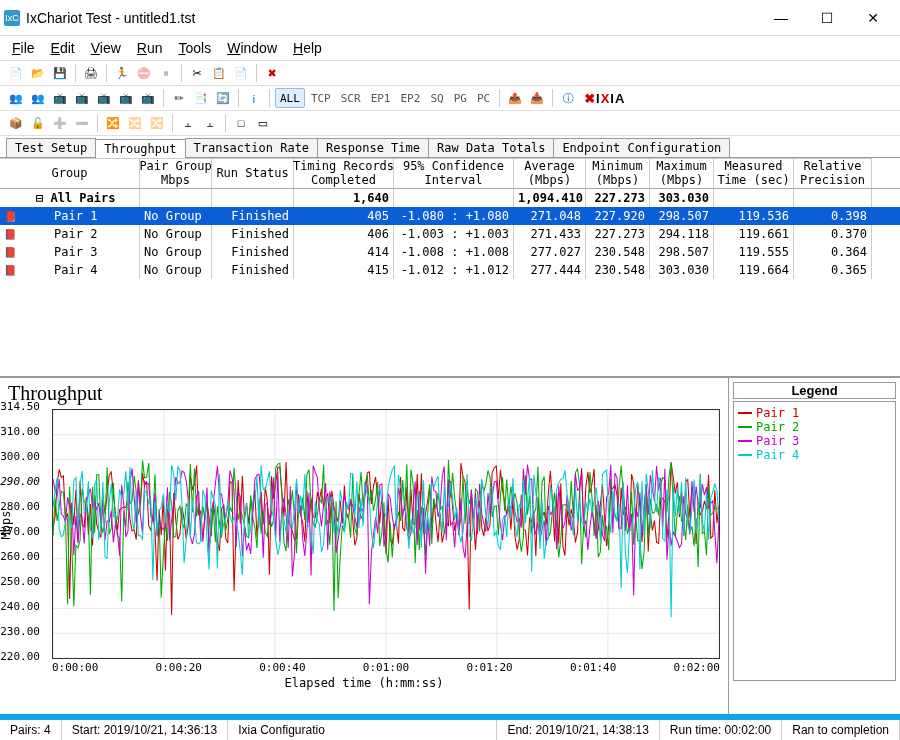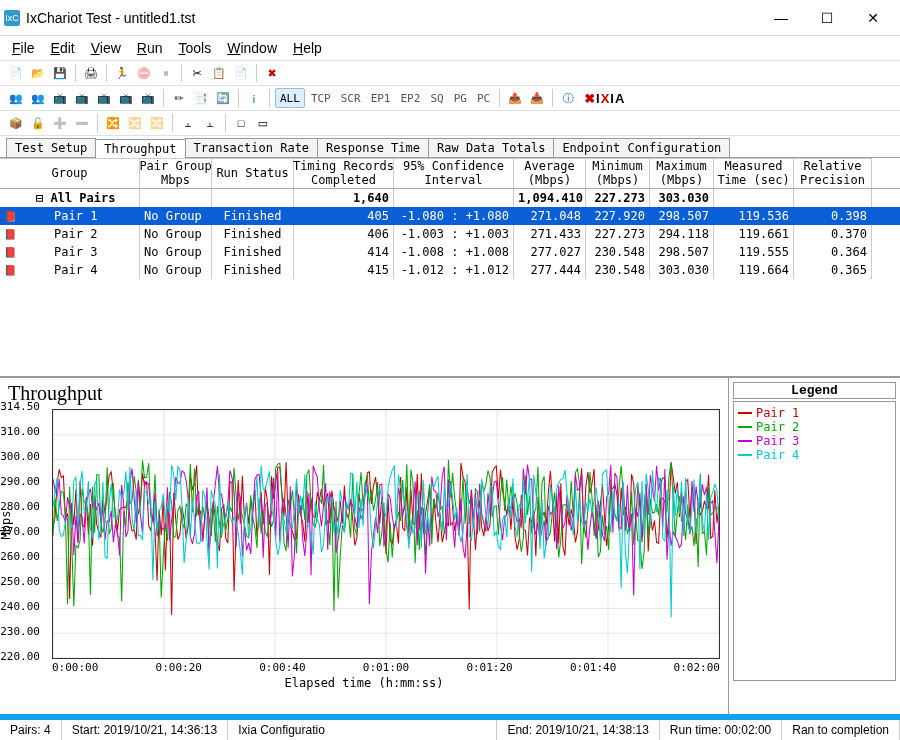--- a/index.html
+++ b/index.html
@@ -20,21 +20,21 @@
 .ixia { font-weight: bold; font-size: 13px; letter-spacing: 1px; margin-left: 4px; }
 .ixia .x { color: #c00; }
 .tabs { display: flex; padding: 2px 12px 0 6px; border-bottom: 1px solid #999; }
 .tab { padding: 2px 8px; border: 1px solid #999; border-bottom: none; margin-right: -1px; background: #f4f4f4; font-family: monospace; font-size: 12px; position: relative; }
 .tab.active { background: #fff; top: 1px; }
 .grid-hdr { display: flex; border-bottom: 1px solid #aaa; background: #fff; }
 .grid-hdr .col, .row .col { padding: 2px 4px; font-family: monospace; font-size: 12px; border-right: 1px solid #ccc; text-align: right; white-space: pre; }
 .grid-hdr .col { text-align: center; border-top: 1px solid #ccc; }
 .col.c0 { width: 140px; text-align: left; }
 .col.c1 { width: 72px; text-align: left; }
-.col.c2 { width: 82px; text-align: center; }
+.col.c2 { width: 82px; text-align: right; }
 .col.c3 { width: 100px; }
 .col.c4 { width: 120px; }
 .col.c5 { width: 72px; }
 .col.c6 { width: 64px; }
 .col.c7 { width: 64px; }
 .col.c8 { width: 80px; }
 .col.c9 { width: 78px; }
 .row { display: flex; }
 .row.summary { font-weight: bold; font-family: monospace; }
 .row.sel { background: #0a5fd6; color: #fff; }
@@ -45,21 +45,21 @@
 .chart-area { display: flex; flex: 1; border-top: 1px solid #999; }
 .chart-main { flex: 1; padding: 4px 8px; position: relative; }
 .chart-title { font-family: "Times New Roman", serif; font-size: 20px; }
 .chart-plot { position: relative; height: 250px; border: 1px solid #333; margin-left: 44px; margin-top: 4px; }
 .ylabels { position: absolute; left: 0; top: 28px; width: 42px; height: 250px; font-family: monospace; font-size: 11px; }
 .ylabel { position: absolute; right: 2px; transform: translateY(-50%); }
 .yaxislbl { position: absolute; left: -8px; top: 140px; transform: rotate(-90deg); font-family: monospace; font-size: 12px; }
 .xlabels { display: flex; justify-content: space-between; font-family: monospace; font-size: 11px; margin-left: 44px; margin-top: 2px; }
 .xaxislbl { text-align: center; font-family: monospace; font-size: 12px; margin-top: 2px; }
 .legend-panel { width: 172px; border-left: 1px solid #999; padding: 4px; }
-.legend-title { text-align: center; font-family: Liberation Mono, monospace; font-weight: bold; font-size: 13px; border: 1px solid #999; margin-bottom: 2px; }
+.legend-title { text-align: center; font-family: Liberation Sans, sans-serif; font-weight: bold; font-size: 13px; border: 1px solid #999; margin-bottom: 2px; }
 .legend-body { border: 1px solid #999; padding: 4px; font-family: monospace; font-size: 12px; height: 280px; }
 .legend-row { display: flex; align-items: center; gap: 4px; }
 .swatch { width: 14px; height: 2px; }
 .statusbar { display: flex; border-top: 6px solid #0ea5e9; font-size: 12px; }
 .statusbar .seg { padding: 3px 10px; border-right: 1px solid #ccc; white-space: nowrap; }
 svg.noise { width: 100%; height: 100%; }
 .grid-hdr .col { display: flex; flex-direction: column; justify-content: center; align-items: center; height: 30px; line-height: 1.1; }
 </style>
 </head>
 <body>
@@ -238,21 +238,21 @@
 </div>
 
 <div class="chart-area">
   <div class="chart-main">
     <div class="chart-title">Throughput</div>
     <div class="yaxislbl">Mbps</div>
     <div class="ylabels" id="ylabels">
         <div class="ylabel" style="top: 0px;">314.50</div>
         <div class="ylabel" style="top: 25px;">310.00</div>
         <div class="ylabel" style="top: 50px;">300.00</div>
-        <div class="ylabel" style="top: 75px;">290.00</div>
+        <div class="ylabel" style="top: 75px; font-style: italic;">290.00</div>
         <div class="ylabel" style="top: 100px;">280.00</div>
         <div class="ylabel" style="top: 125px;">270.00</div>
         <div class="ylabel" style="top: 150px;">260.00</div>
         <div class="ylabel" style="top: 175px;">250.00</div>
         <div class="ylabel" style="top: 200px;">240.00</div>
         <div class="ylabel" style="top: 225px; padding-left: 8px;">230.00</div>
         <div class="ylabel" style="top: 250px;">220.00</div>
       </div>
     <div class="chart-plot">
       <svg class="noise" viewBox="0 0 640 250" preserveAspectRatio="none" id="plot">

